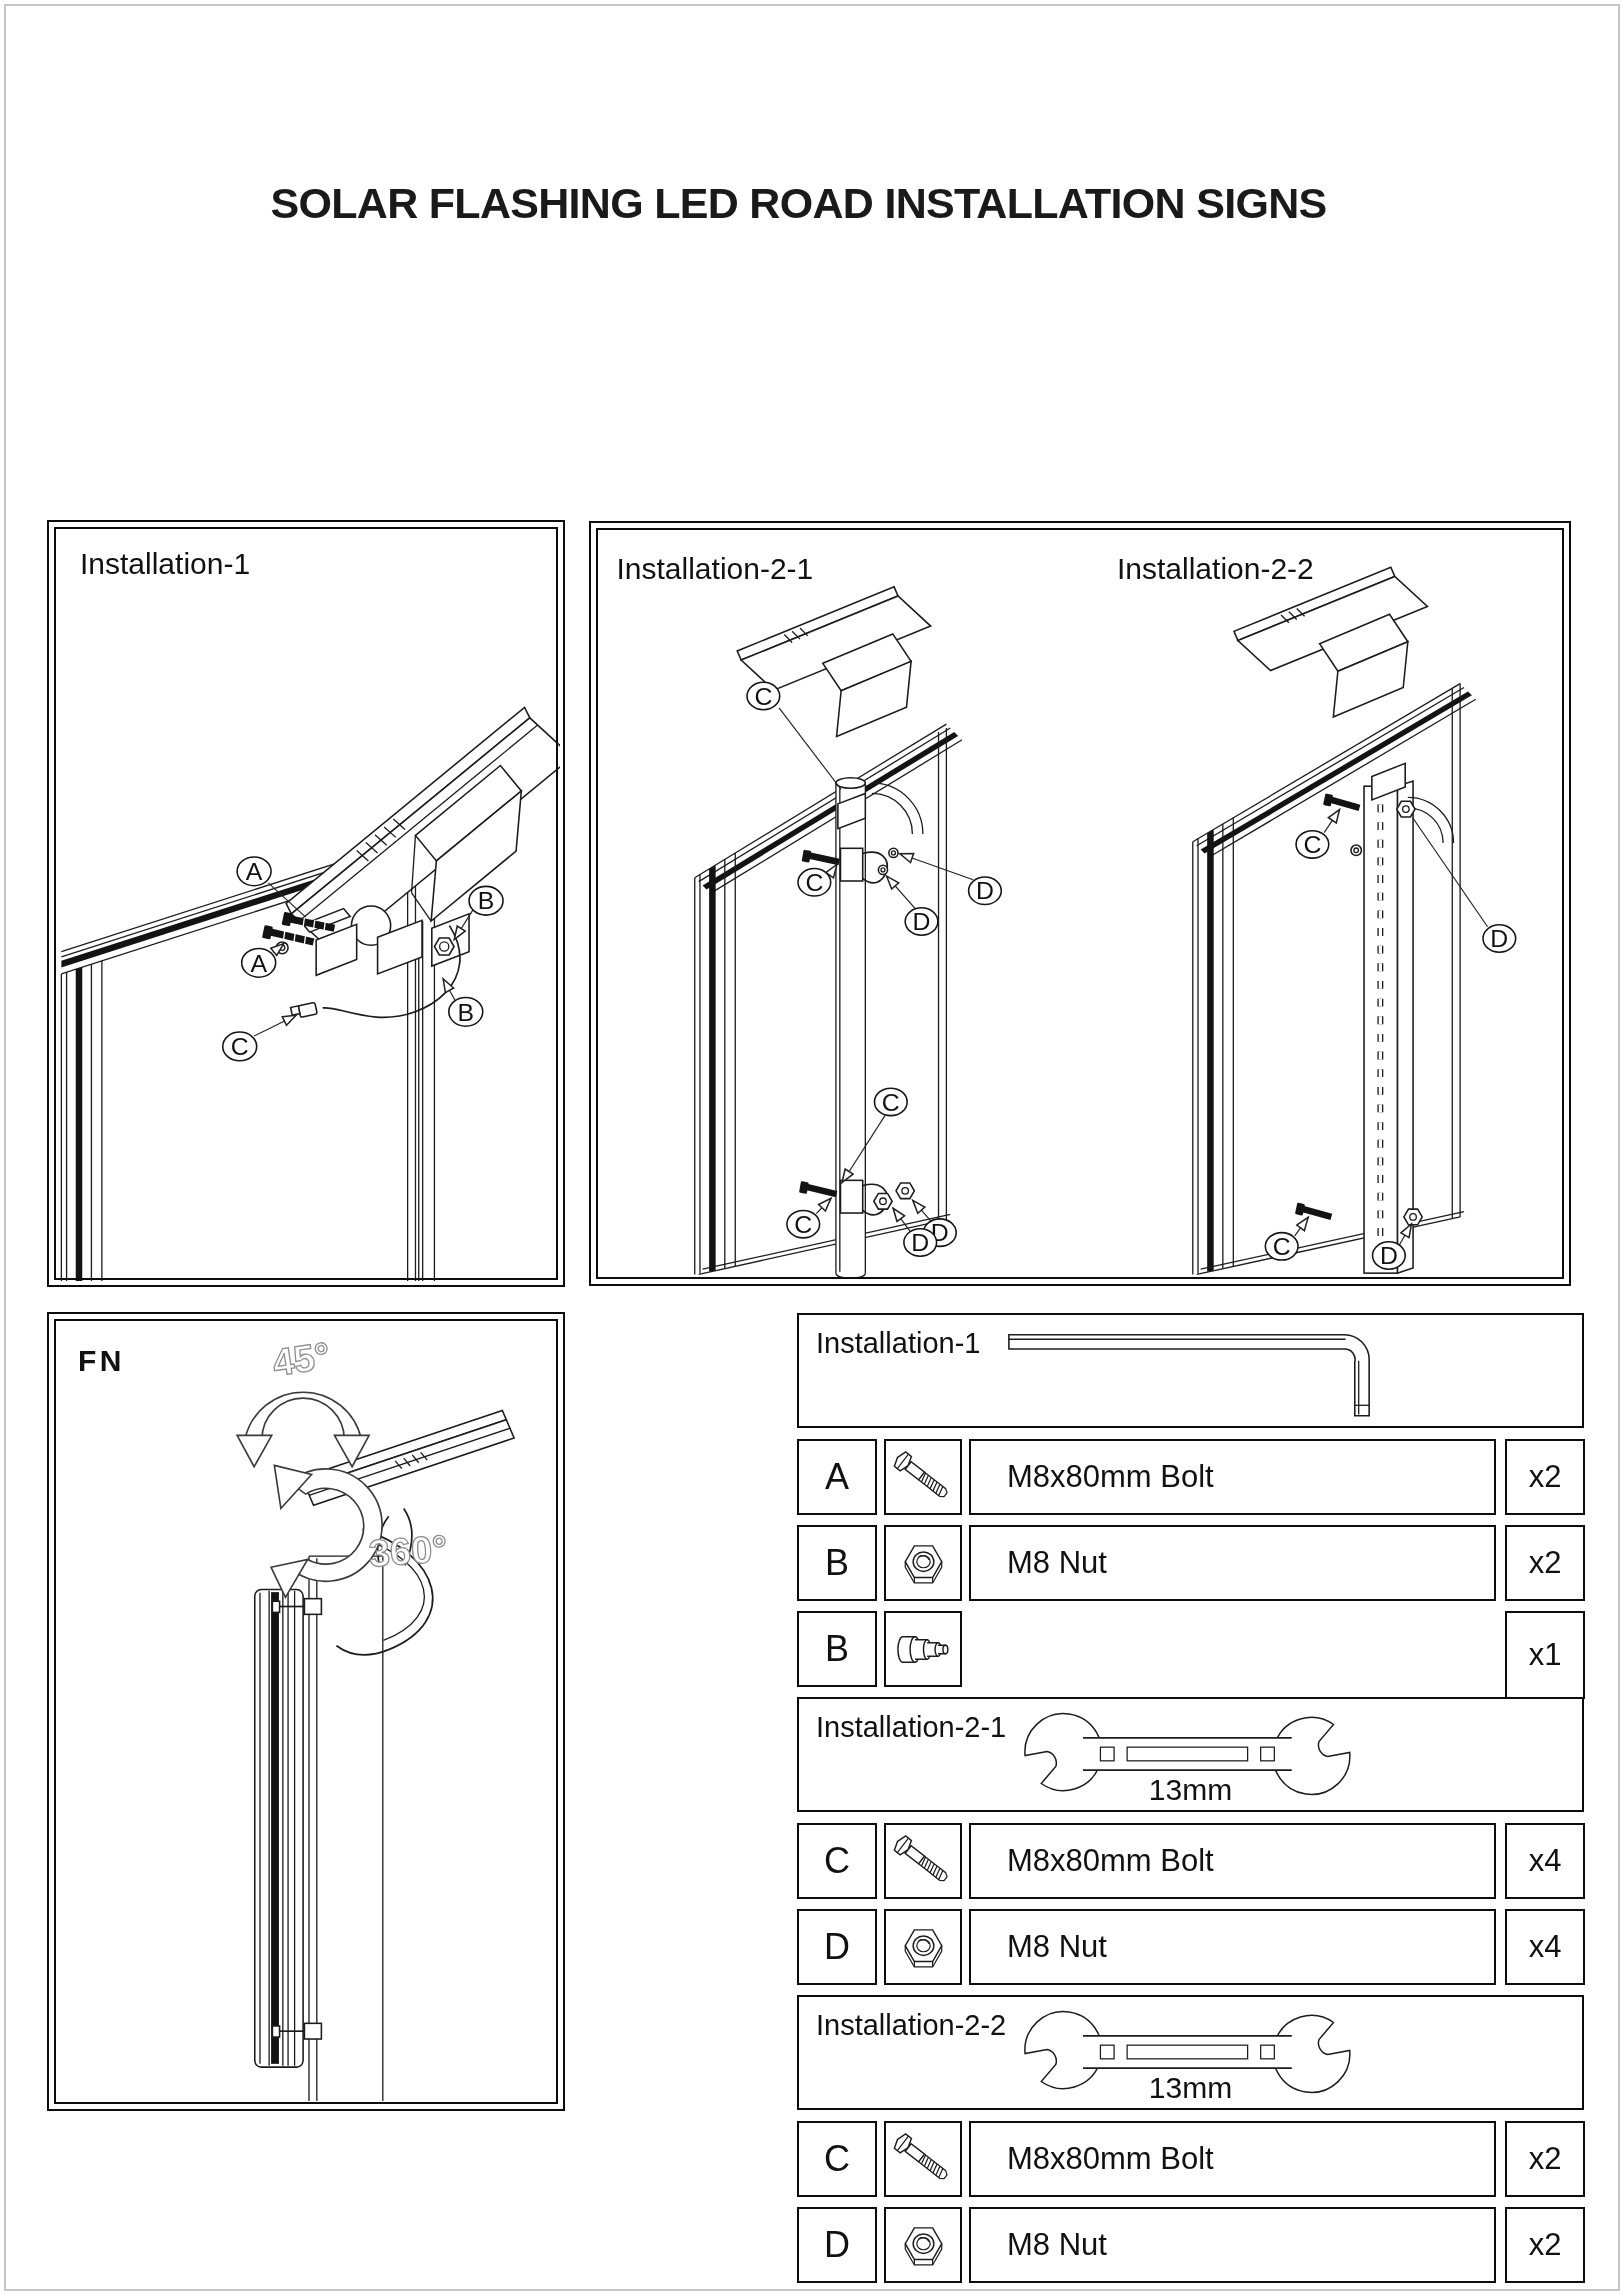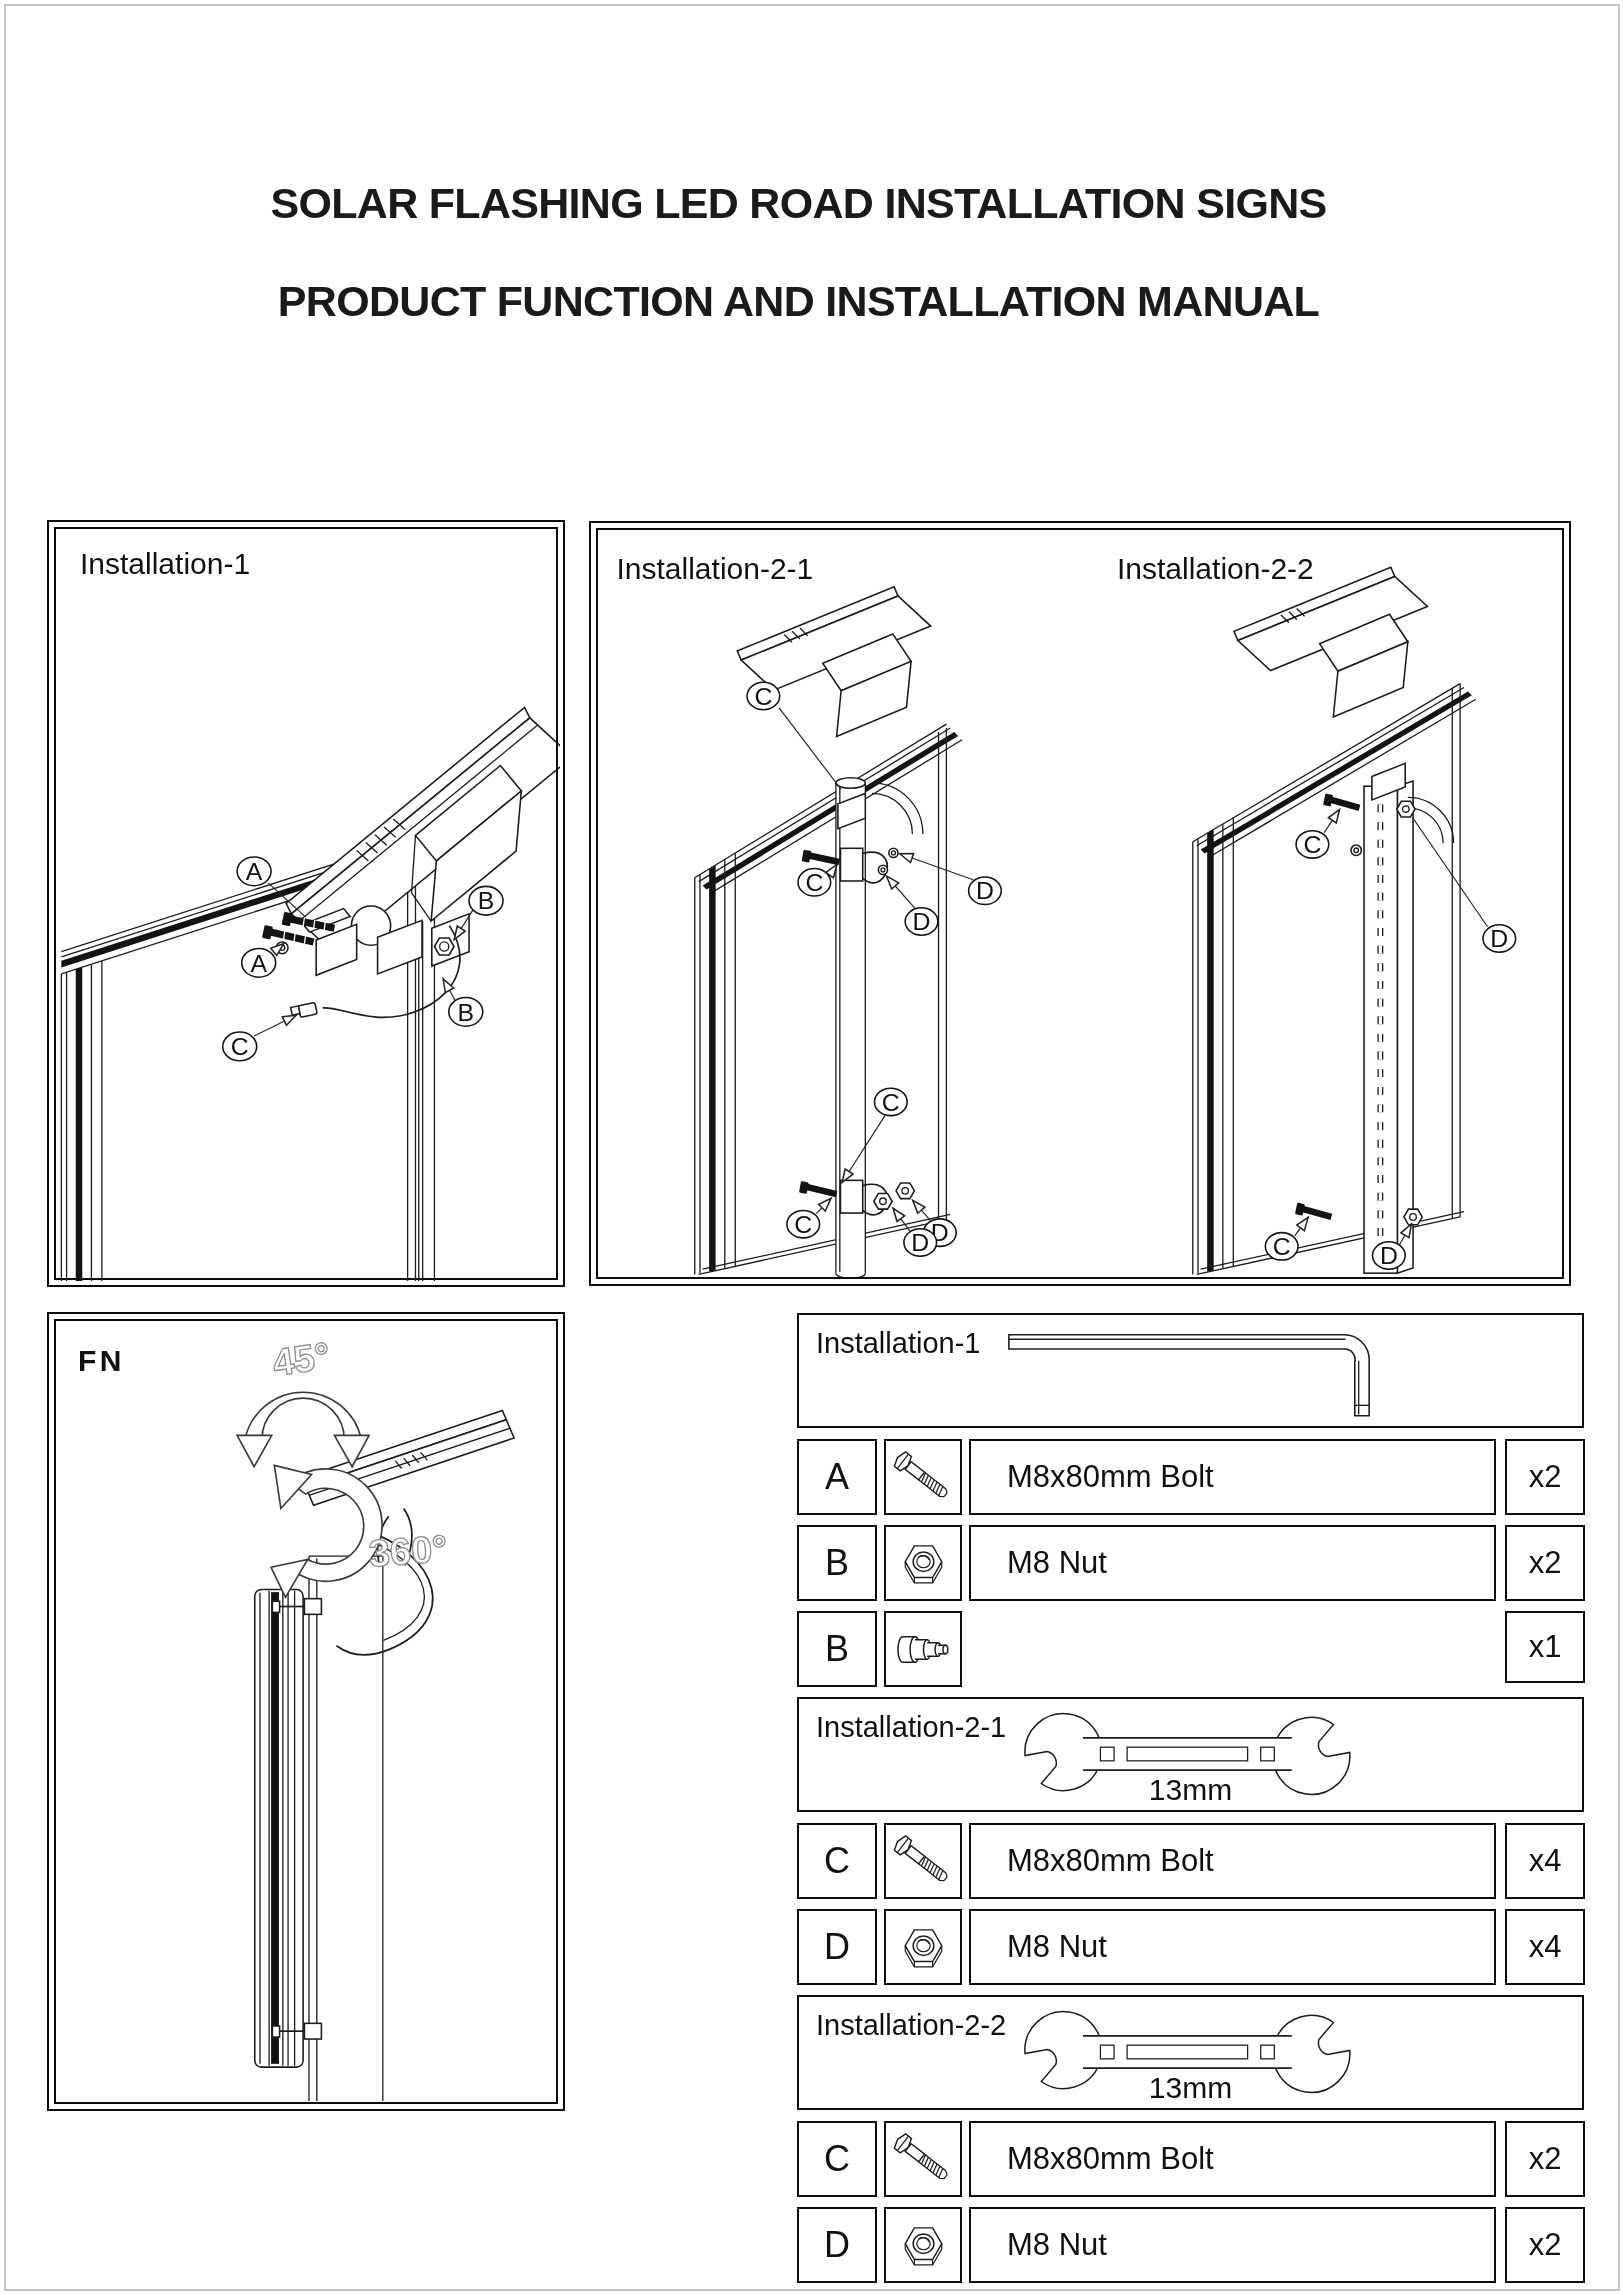--- a/index.html
+++ b/index.html
@@ -40,21 +40,20 @@
   text.otext { font-family:"Liberation Sans", sans-serif; font-size:58px; font-weight:bold;
                fill:#ffffff; stroke:#8f8f8f; stroke-width:2; text-anchor:middle; }
 </style>
 </head>
 <body>
 
 <div class="page">
   <div class="page-frame"></div>
 
   <div class="title t2">SOLAR FLASHING LED ROAD INSTALLATION SIGNS</div>
-  <div class="title t3">PRODUCT FUNCTION AND INSTALLATION MANUAL</div>
 
   <div class="dbox" style="left:47px; top:520px; width:518px; height:767px;">
     <svg class="draw" width="504" height="752" viewBox="0 0 771 1151">
       <defs>
         <marker id="ah" markerWidth="15" markerHeight="12" refX="12.5" refY="5" orient="auto">
           <path d="M1,1 L12,5 L1,9 Z" fill="#fff" stroke="#222" stroke-width="1.3"></path>
         </marker>
       </defs>
 
       <g class="ln">
@@ -461,21 +460,21 @@
       <path class="wfill" d="M 26 37 L 46 37 L 46 79 L 26 79"></path>
       <ellipse class="wfill" cx="46" cy="58" rx="8" ry="21"></ellipse>
       <path class="wfill" d="M 46 42 L 66 42 L 66 74 L 46 74"></path>
       <ellipse class="wfill" cx="66" cy="58" rx="6" ry="16"></ellipse>
       <path class="wfill" d="M 66 47 L 84 47 L 84 69 L 66 69"></path>
       <ellipse class="wfill" cx="84" cy="58" rx="5" ry="11"></ellipse>
       <path class="wfill" d="M 84 51 L 96 51 L 96 65 L 84 65"></path>
       <ellipse class="wfill" cx="96" cy="58" rx="4" ry="7"></ellipse>
     </svg>
   </div>
-  <div class="tcell qty-cell" style="left:1505px; top:1611px; width:80px; height:72px;">x1</div>
+  <div class="tcell qty-cell" style="left:1505px; top:1611px; width:80px; height:88px;">x1</div>
 
   <div class="thead" style="left:797px; top:1697px; width:787px; height:115px;">
     <div class="thead-label">Installation-2-1</div>
     <svg width="782" height="110" viewBox="0 0 1196 168">
       <g transform="translate(594,84) scale(0.95)">
         <g transform="translate(-205,0) rotate(-30)">
           <path class="wfill" d="M -50 -26 A 62 62 0 1 1 -50 26 L -16 14 A 19 19 0 0 0 -16 -14 Z"></path>
         </g>
         <g transform="translate(205,0) rotate(150)">
           <path class="wfill" d="M -50 -26 A 62 62 0 1 1 -50 26 L -16 14 A 19 19 0 0 0 -16 -14 Z"></path>

